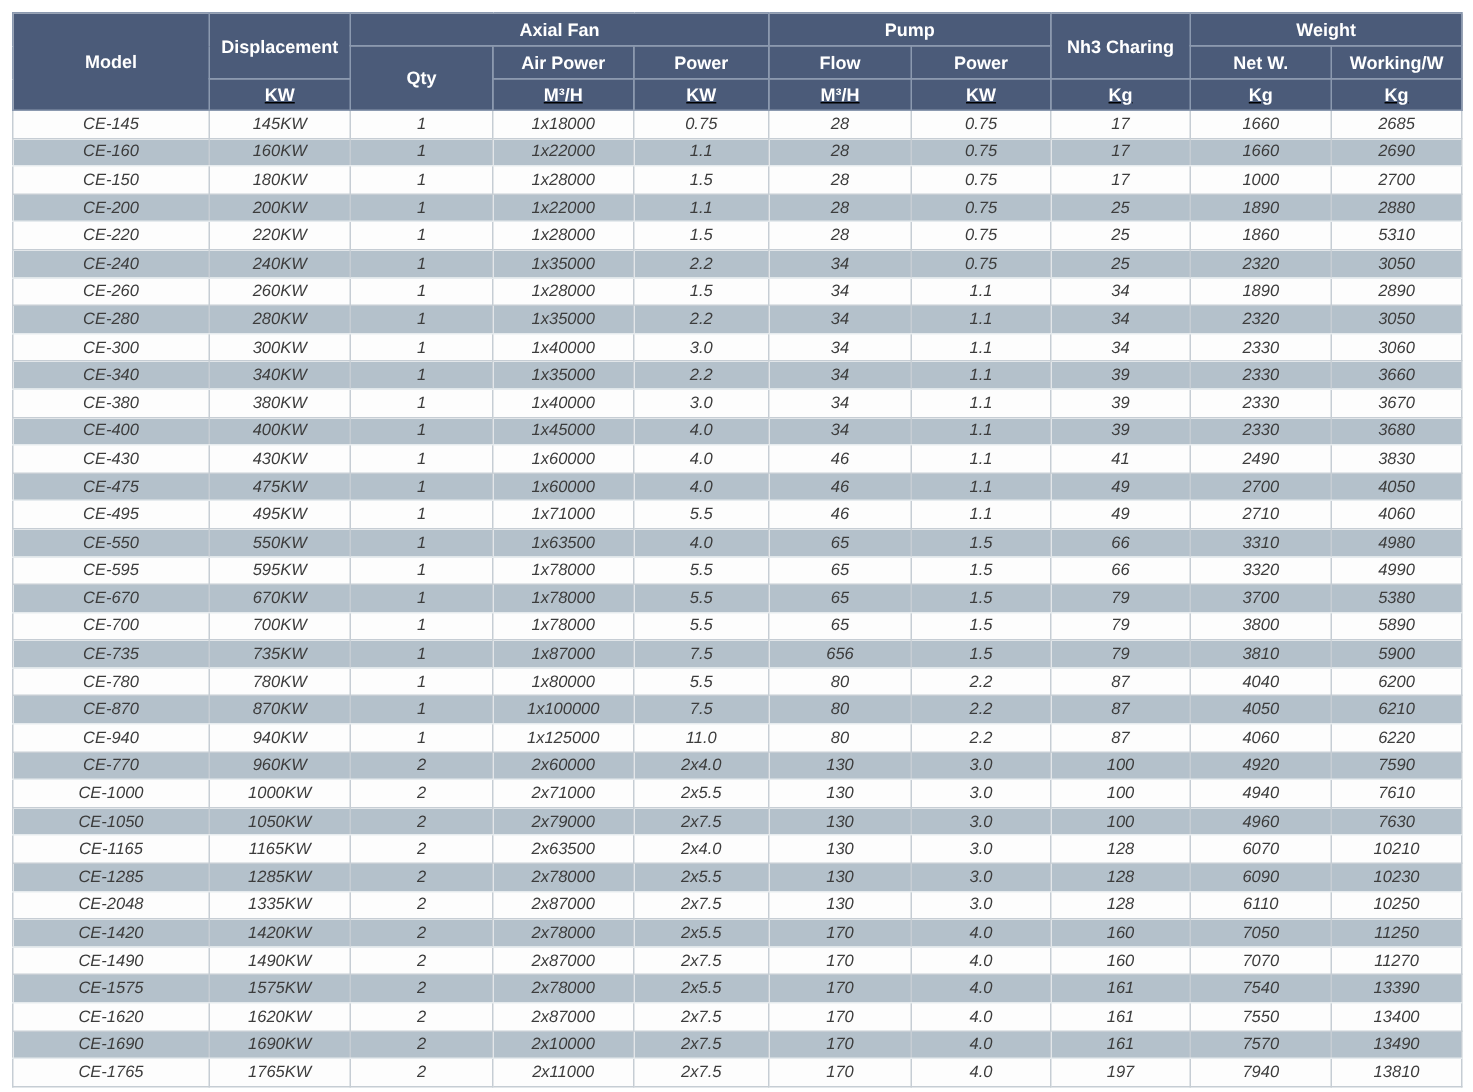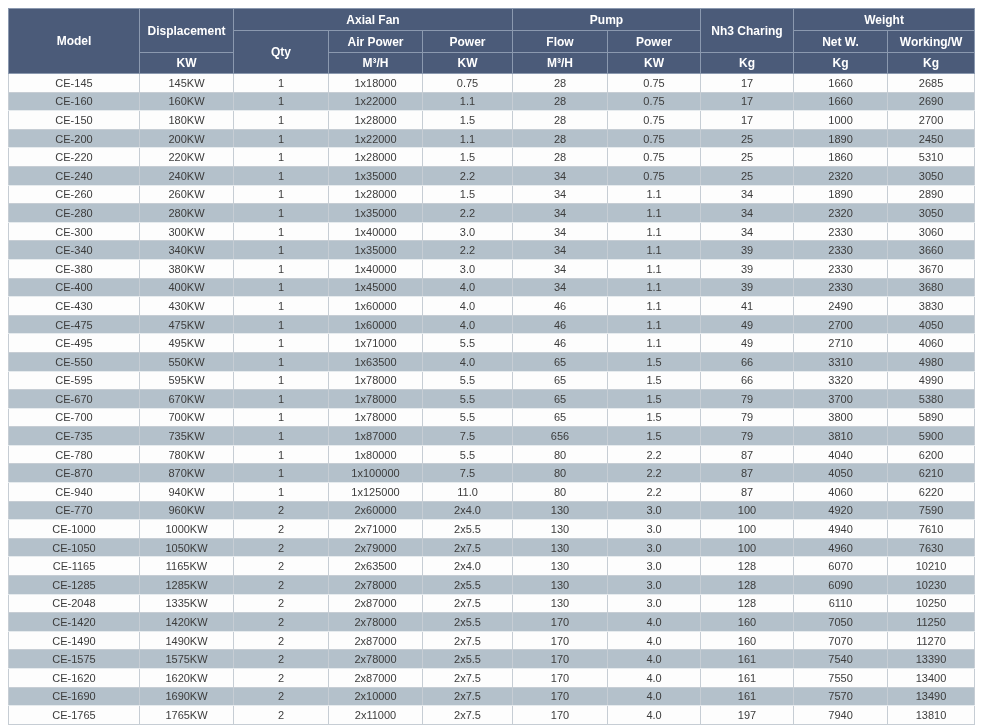--- a/index.html
+++ b/index.html
@@ -26,28 +26,28 @@
   thead th{
     background:var(--header-bg);
     color:var(--header-text);
     font-size:12px;font-weight:bold;
     text-align:center;vertical-align:middle;
     border:1px solid var(--header-line);
     padding:0;
   }
   thead tr.h-row-1{height:22px;}
   thead tr.h-row-2{height:22px;}
-  thead tr.h-row-3{height:21px;}
+  thead tr.h-row-3{height:21px;text-decoration:underline;}
   tbody td{
     font-size:11px;color:var(--body-text);
     text-align:center;vertical-align:middle;
     border:1px solid var(--grid-line);
     padding:0;white-space:nowrap;overflow:hidden;
   }
-  tbody tr{height:18.6px;background:var(--row-bg);}
+  tbody tr{height:18.6px;background:var(--row-bg);font-style:italic;}
   tbody tr:nth-child(even){background:var(--stripe-bg);}
   tbody tr:nth-child(even) td{border-top-color:#e6ebee;border-bottom-color:#e6ebee;}
 </style>
 </head>
 <body>
 
 <div class="page">
   <table class="spec">
     <colgroup>
       <col style="width:131px">
@@ -130,21 +130,21 @@
         <tr>
           <td>CE-200</td>
           <td>200KW</td>
           <td>1</td>
           <td>1x22000</td>
           <td>1.1</td>
           <td>28</td>
           <td>0.75</td>
           <td>25</td>
           <td>1890</td>
-          <td>2450</td>
+          <td>2880</td>
         </tr>
         <tr>
           <td>CE-220</td>
           <td>220KW</td>
           <td>1</td>
           <td>1x28000</td>
           <td>1.5</td>
           <td>28</td>
           <td>0.75</td>
           <td>25</td>

